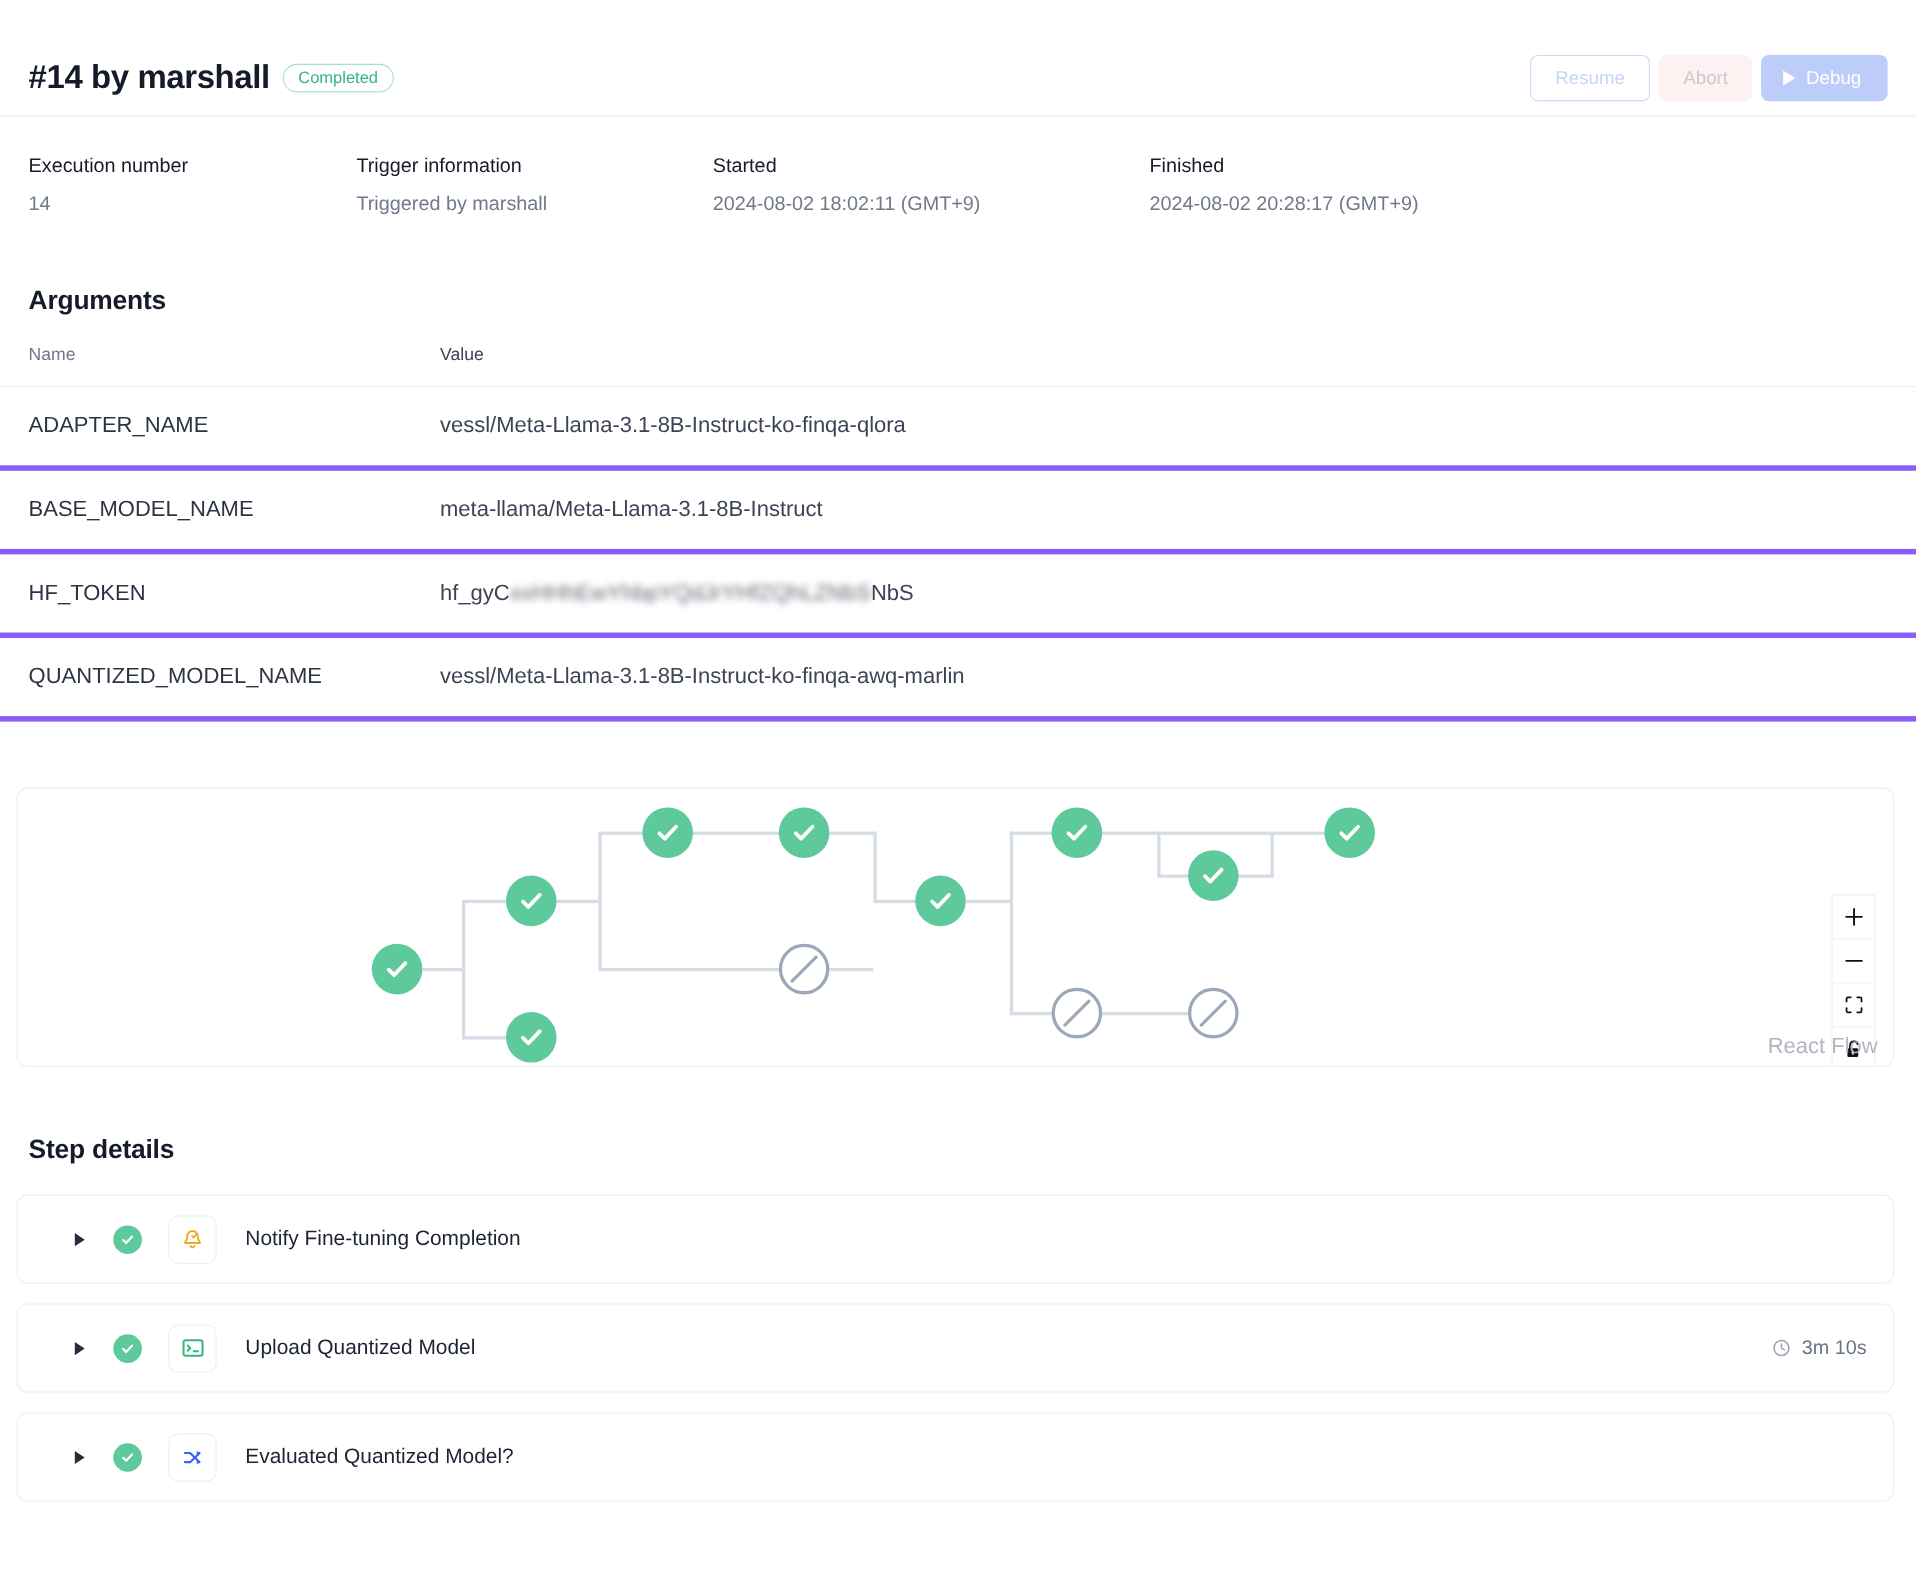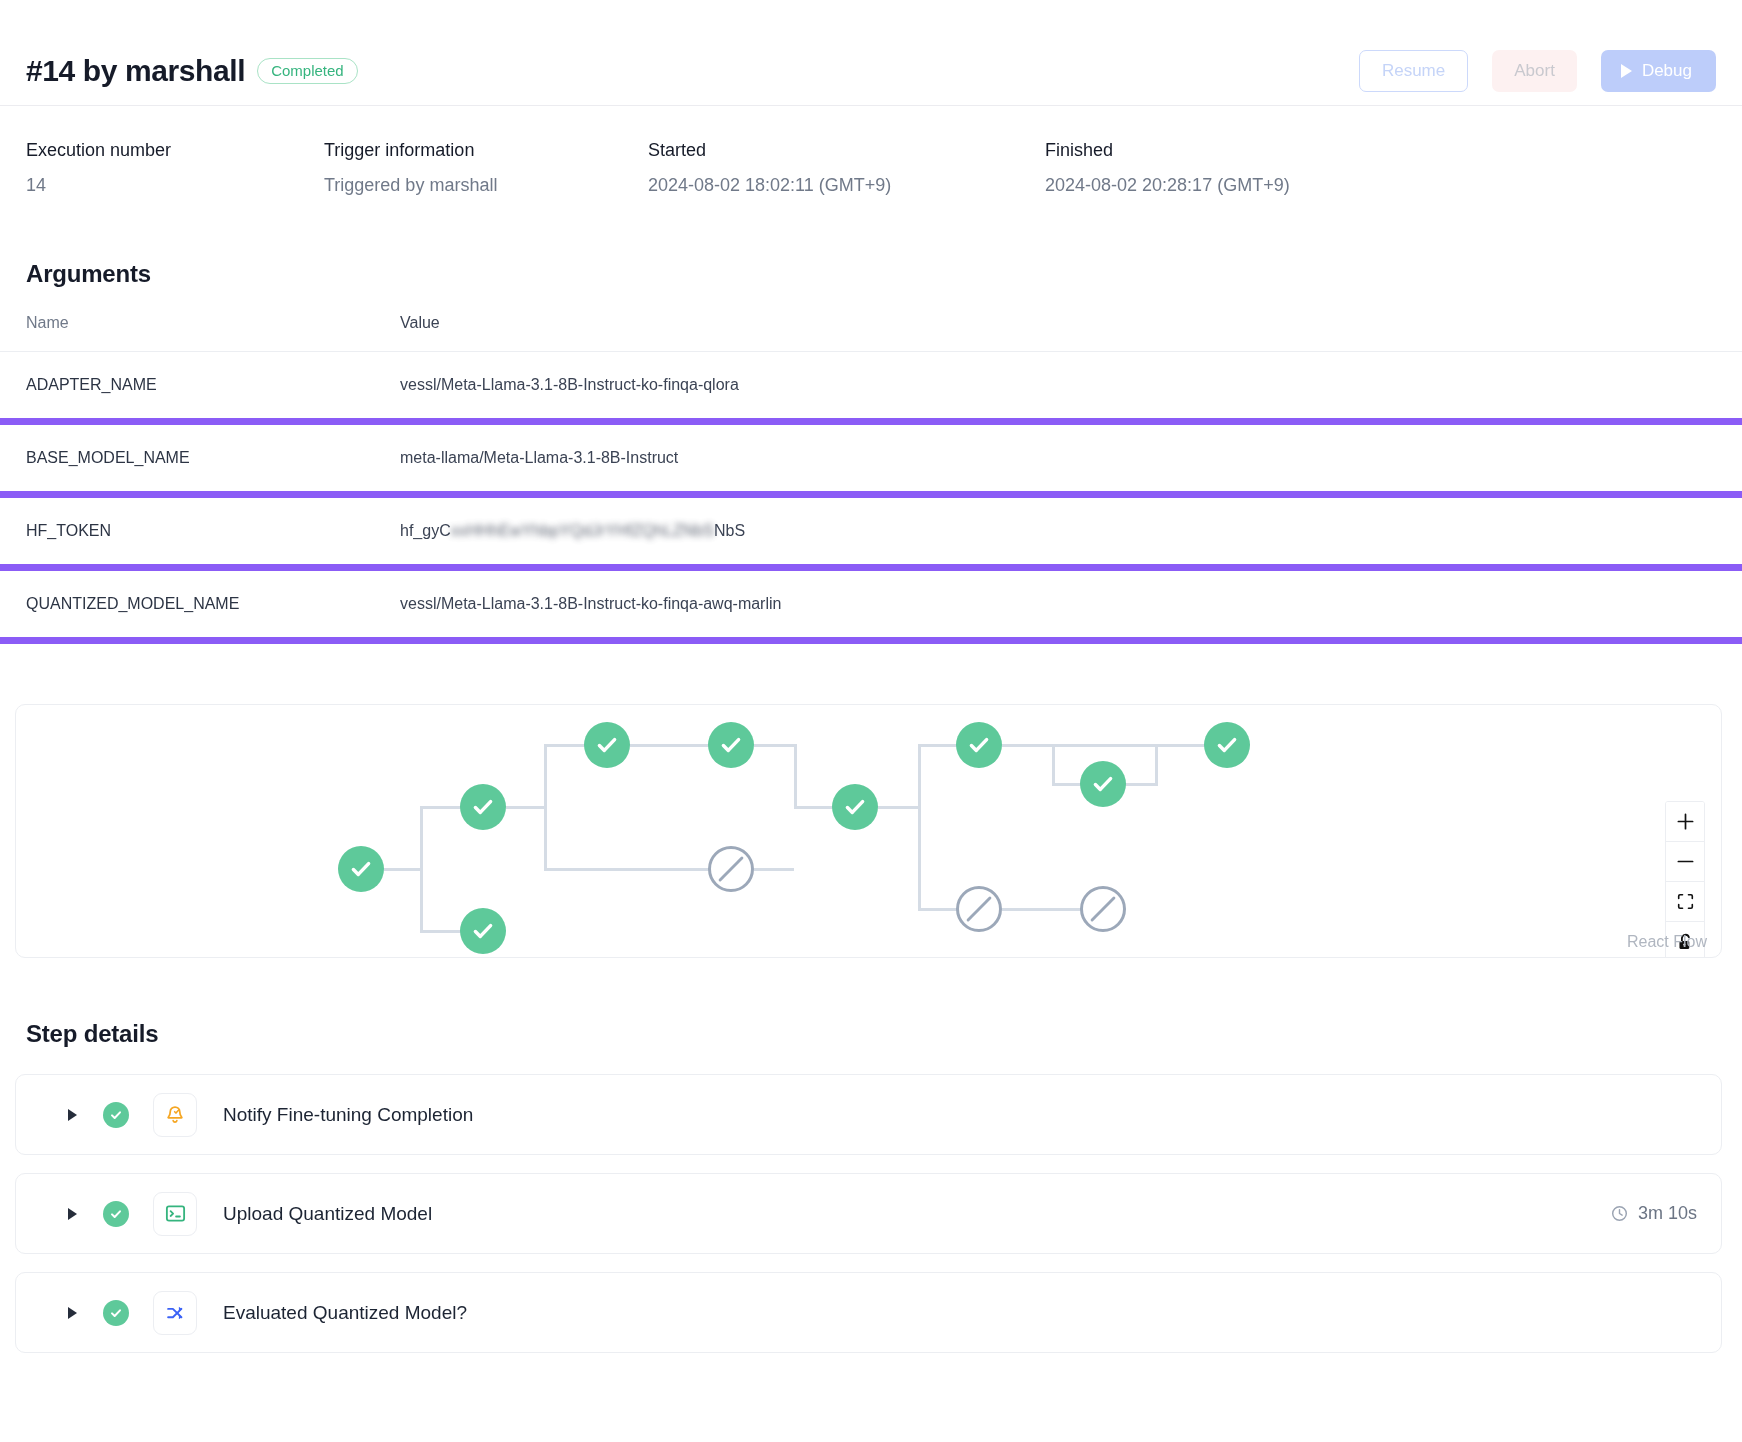--- a/index.html
+++ b/index.html
@@ -38,21 +38,21 @@
     font-size: 15px;
     padding: 4px 13px 5px;
     line-height: 1;
     display: inline-block;
     white-space: nowrap;
   }
   .header-actions {
     margin-left: auto;
     display: flex;
     align-items: center;
-    gap: 24px;
+    gap: 8px;
   }
   .btn {
     font-size: 17px;
     border-radius: 7px;
     padding: 0 22px;
     height: 42px;
     display: flex;
     align-items: center;
     justify-content: center;
     border: none;
@@ -117,24 +117,24 @@
   table.args { width: 100%; border-collapse: collapse; margin-top: 26px; }
   table.args th {
     text-align: left;
     font-size: 16px;
     font-weight: normal;
     color: #707989;
     padding: 0 0 19px 0;
     border-bottom: 1px solid #eceef2;
   }
   table.args td {
-    font-size: 16px;
+    font-size: 20px;
     color: #2c3444;
     padding: 24px 0;
-    border-bottom: 7px solid #8b5cf6;
+    border-bottom: 5px solid #8b5cf6;
     vertical-align: middle;
   }
   .col-name { width: 400px; padding-left: 26px !important; }
   .col-value { padding-right: 26px !important; color: #3b4354 !important; }
   th.col-name { padding-left: 26px !important; }
   .redacted {
     display: inline-block;
     position: relative;
   }
   .redacted .blur {
@@ -191,21 +191,21 @@
     display: flex; align-items: center; justify-content: center;
     border-bottom: 1px solid #eceef2;
     cursor: default;
     background: #fff;
   }
   .rf-btn:last-child { border-bottom: none; }
   .rf-attr {
     position: absolute;
     right: 14px;
     bottom: 6px;
-    font-size: 16px;
+    font-size: 20px;
     color: #b0b6c0;
     z-index: 30;
     white-space: nowrap;
   }
 
   
   .steps-section { margin-top: 62px; }
   .step-list { padding: 0 20px 0 15px; margin-top: 26px; }
   .step-card {
     border: 1px solid #eceef2;

